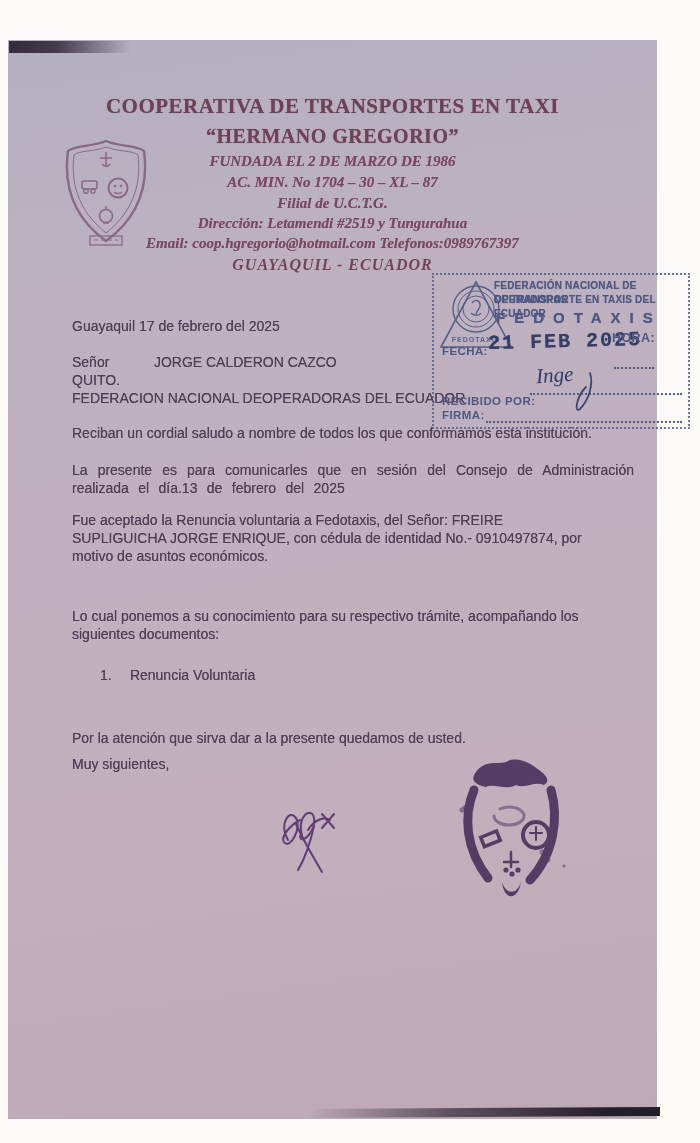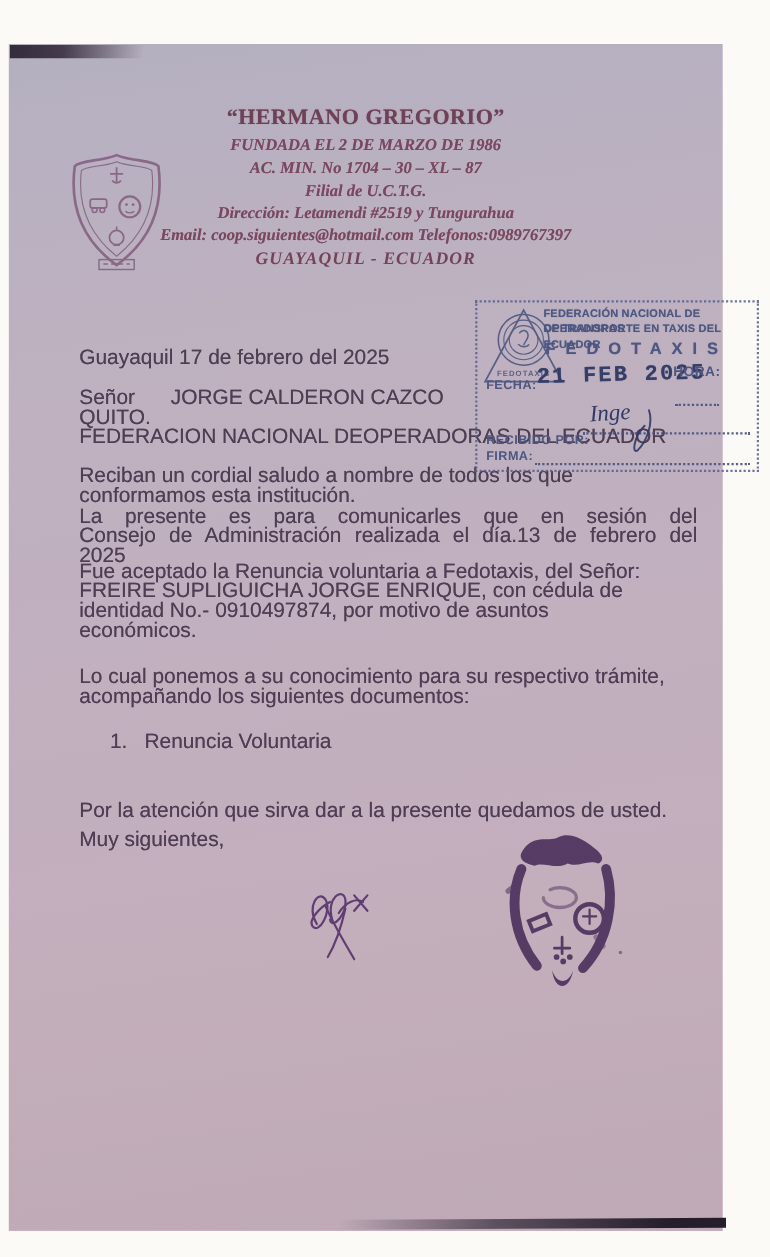--- a/index.html
+++ b/index.html
@@ -28,21 +28,21 @@
     font-family:"Liberation Serif",serif;color:var(--header-ink,#6e4156);
   }
   .lh-title{font-size:21px;font-weight:bold;letter-spacing:.5px;line-height:29px;text-shadow:0 0 .7px rgba(110,65,86,.7);}
   .lh-subtitle{font-size:20px;font-weight:bold;letter-spacing:.5px;line-height:30px;text-shadow:0 0 .7px rgba(110,65,86,.7);}
   .lh-line{font-size:15px;font-weight:bold;font-style:italic;line-height:21px;color:#7a4760;text-shadow:0 0 .6px rgba(122,71,96,.6);}
   .lh-line.small{line-height:20px;}
   .lh-city{font-size:16px;font-weight:bold;font-style:italic;letter-spacing:1px;line-height:22px;color:#744259;}
   
   .btxt{
     position:absolute;left:64px;width:562px;
-    font-size:19px;line-height:18px;color:var(--body-ink,#4e3e54);
+    font-size:14px;line-height:18px;color:var(--body-ink,#4e3e54);
     text-shadow:0 0 .6px rgba(78,62,84,.75);
   }
   .justified{text-align:justify;word-spacing:5.5px;}
   .recipient-line{white-space:nowrap;}
   .sal{display:inline-block;width:78px;}
   .list-row{left:92px;}
   .list-num{display:inline-block;width:26px;}
   .signer{position:absolute;left:232px;top:829px;width:160px;text-align:center;
     font-size:14px;line-height:20px;color:var(--body-ink,#4e3e54);text-shadow:0 0 .6px rgba(78,62,84,.75);}
   
@@ -89,26 +89,27 @@
       <circle cx="35" cy="55" r="2.2" stroke-width="1.4"></circle>
       <path d="M48,16 v15 M42,22 h12 M44,28 c2,3 6,3 8,0" stroke-width="1.6"></path>
       <circle cx="48" cy="80" r="6.5" stroke-width="1.6"></circle>
       <path d="M48,70 v4 M45,87 h6" stroke-width="1.4"></path>
       <rect x="32" y="100" width="32" height="9" stroke-width="1.3"></rect>
       <path d="M36,104 h4 M43,104 h4 M50,104 h4 M57,104 h3" stroke-width="1.2"></path>
     </g>
   </svg>
 
   <div class="letterhead">
+    <div class="lh-title">COOPERATIVA DE TRANSPORTES EN TAXI</div>
     <div class="lh-subtitle">“HERMANO GREGORIO”</div>
     <div class="lh-line">FUNDADA  EL 2 DE MARZO DE 1986</div>
     <div class="lh-line">AC. MIN. No 1704 – 30 – XL – 87</div>
     <div class="lh-line small">Filial de U.C.T.G.</div>
     <div class="lh-line small">Dirección: Letamendi #2519 y Tungurahua</div>
-    <div class="lh-line">Email: coop.siguientes@hotmail.com Telefonos:0989767397</div>
+    <div class="lh-line">Email: coop.hgregorio@hotmail.com Telefonos:0989767397</div>
     <div class="lh-city">GUAYAQUIL - ECUADOR</div>
   </div>
 
   <div class="btxt" style="top:277px">Guayaquil 17 de febrero del 2025</div>
 
   <div class="btxt" style="top:313px">
     <div class="recipient-line">
       <span class="sal">Señor</span>
       <span>JORGE CALDERON CAZCO</span>
     </div>

